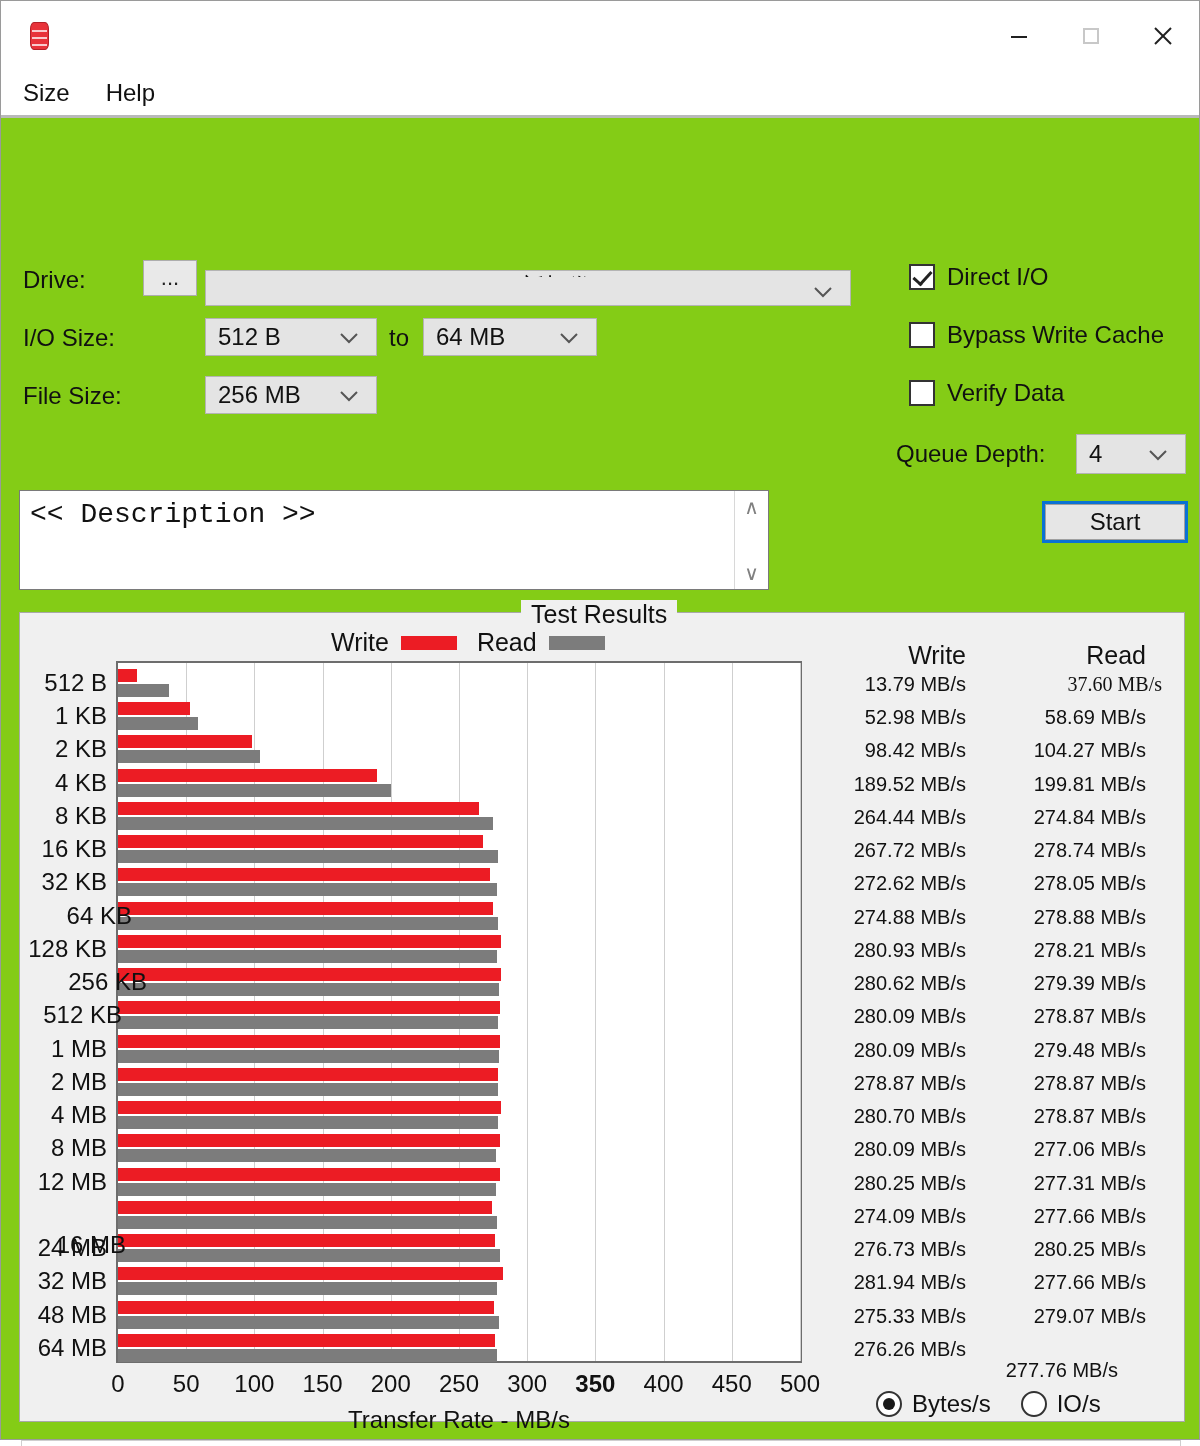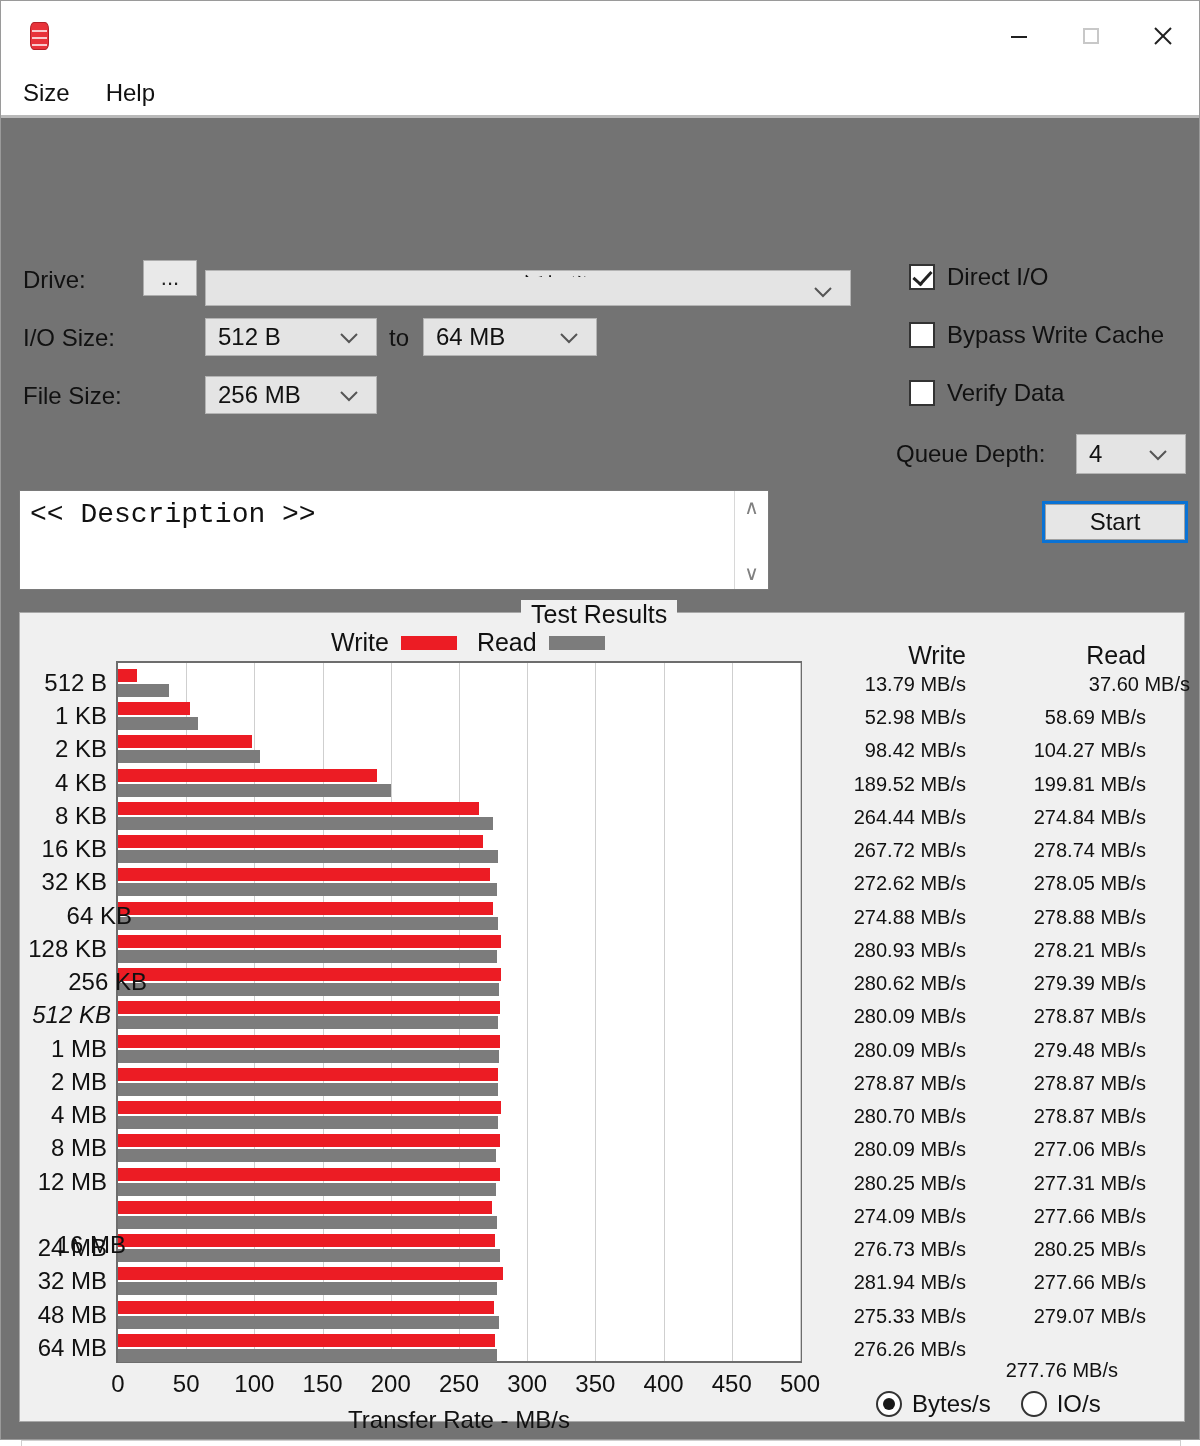--- a/index.html
+++ b/index.html
@@ -48,21 +48,21 @@
   }
   .winbtn svg{display:block;}
   
   .menubar{
     height:44px;background:#ffffff;display:flex;align-items:center;
     padding-left:22px;flex:none;
   }
   .menuitem{font-size:24px;color:#111;margin-right:36px;}
   
   .client{
-    flex:1;background:#737373;border-top:3px solid #b9b9b9;
+    flex:1;background:#84cc16;border-top:3px solid #b9b9b9;
     position:relative;
   }
   
   .settings{position:relative;height:245px;}
   .lbl{
     position:absolute;font-size:24px;color:#111;white-space:nowrap;
   }
   .combo{
     position:absolute;background:#e4e4e4;border:1px solid #b4b4b4;
     box-sizing:border-box;display:flex;align-items:center;
@@ -350,52 +350,52 @@
         <div class="ylabel" style="left: 0px; width: 106px; top: 551px;">512 B</div>
         <div class="ylabel" style="left: 0px; width: 106px; top: 584.238px;">1 KB</div>
         <div class="ylabel" style="left: 0px; width: 106px; top: 617.476px;">2 KB</div>
         <div class="ylabel" style="left: 0px; width: 106px; top: 650.714px;">4 KB</div>
         <div class="ylabel" style="left: 0px; width: 106px; top: 683.952px;">8 KB</div>
         <div class="ylabel" style="left: 0px; width: 106px; top: 717.19px;">16 KB</div>
         <div class="ylabel" style="left: 0px; width: 106px; top: 750.429px;">32 KB</div>
         <div class="ylabel" style="left: 0px; width: 106px; top: 783.667px; padding-left: 25px;">64 KB</div>
         <div class="ylabel" style="left: 0px; width: 106px; top: 816.905px;">128 KB</div>
         <div class="ylabel" style="left: 0px; width: 106px; top: 850.143px; padding-left: 40px;">256 KB</div>
-        <div class="ylabel" style="left: 4px; width: 106px; top: 883.381px; font-style: italic;">512 KB</div>
+        <div class="ylabel" style="left: 15px; width: 106px; top: 883.381px;">512 KB</div>
         <div class="ylabel" style="left: 0px; width: 106px; top: 916.619px;">1 MB</div>
         <div class="ylabel" style="left: 0px; width: 106px; top: 949.857px;">2 MB</div>
         <div class="ylabel" style="left: 0px; width: 106px; top: 983.095px;">4 MB</div>
         <div class="ylabel" style="left: 0px; width: 106px; top: 1016.33px;">8 MB</div>
         <div class="ylabel" style="left: 0px; width: 106px; top: 1049.57px;">12 MB</div>
         <div class="ylabel" style="left: 0px; width: 106px; top: 1113px; margin-left: 19px;">16 MB</div>
         <div class="ylabel" style="left: 0px; width: 106px; top: 1116.05px;">24 MB</div>
         <div class="ylabel" style="left: 0px; width: 106px; top: 1149.29px;">32 MB</div>
         <div class="ylabel" style="left: 0px; width: 106px; top: 1182.52px;">48 MB</div>
         <div class="ylabel" style="left: 0px; width: 106px; top: 1215.76px;">64 MB</div>
       </div>
     <div id="xticks">
         <div class="xtick" style="left: 117px; top: 1252px;">0</div>
         <div class="xtick" style="left: 185.2px; top: 1252px;">50</div>
         <div class="xtick" style="left: 253.4px; top: 1252px;">100</div>
         <div class="xtick" style="left: 321.6px; top: 1252px;">150</div>
         <div class="xtick" style="left: 389.8px; top: 1252px;">200</div>
         <div class="xtick" style="left: 458px; top: 1252px;">250</div>
         <div class="xtick" style="left: 526.2px; top: 1252px;">300</div>
-        <div class="xtick" style="left: 594.4px; top: 1252px;">350</div>
+        <div class="xtick" style="left: 594.4px; top: 1252px; font-weight: bold;">350</div>
         <div class="xtick" style="left: 662.6px; top: 1252px;">400</div>
         <div class="xtick" style="left: 730.8px; top: 1252px;">450</div>
         <div class="xtick" style="left: 799px; top: 1252px;">500</div>
       </div>
     <div class="xaxis-title">Transfer Rate - MB/s</div>
 
     <div class="valhead" style="left:790px;top:523px;width:175px;">Write</div>
     <div class="valhead" style="left:960px;top:523px;width:185px;">Read</div>
     <div id="valuetable">
         <div class="valcell" style="left: 790px; width: 175px; top: 555px;">13.79 MB/s</div>
-        <div class="valcell" style="left: 1004px; width: 185px; top: 555px;">37.60 MB/s</div>
+        <div class="valcell" style="left: 976px; width: 185px; top: 555px; font-family: Liberation Serif, serif;">37.60 MB/s</div>
         <div class="valcell" style="left: 790px; width: 175px; top: 588.238px;">52.98 MB/s</div>
         <div class="valcell" style="left: 960px; width: 185px; top: 588.238px;">58.69 MB/s</div>
         <div class="valcell" style="left: 790px; width: 175px; top: 621.476px;">98.42 MB/s</div>
         <div class="valcell" style="left: 960px; width: 185px; top: 621.476px;">104.27 MB/s</div>
         <div class="valcell" style="left: 790px; width: 175px; top: 654.714px;">189.52 MB/s</div>
         <div class="valcell" style="left: 960px; width: 185px; top: 654.714px;">199.81 MB/s</div>
         <div class="valcell" style="left: 790px; width: 175px; top: 687.952px;">264.44 MB/s</div>
         <div class="valcell" style="left: 960px; width: 185px; top: 687.952px;">274.84 MB/s</div>
         <div class="valcell" style="left: 790px; width: 175px; top: 721.19px;">267.72 MB/s</div>
         <div class="valcell" style="left: 960px; width: 185px; top: 721.19px;">278.74 MB/s</div>

